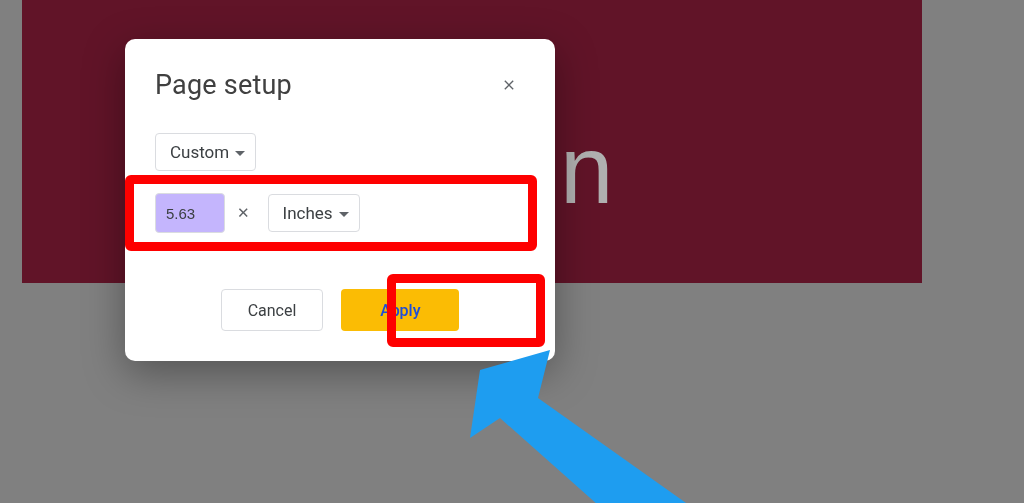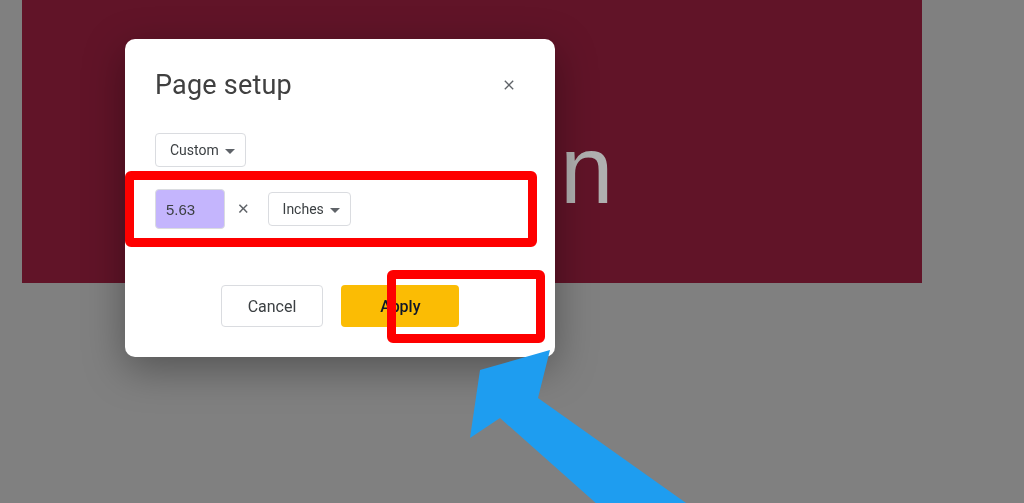--- a/index.html
+++ b/index.html
@@ -72,21 +72,21 @@
     cursor: pointer;
     border-radius: 50%;
   }
   .close-btn svg { width: 16px; height: 16px; }
   .dropdown {
     display: inline-flex;
     align-items: center;
     border: 1px solid #dadce0;
     border-radius: 4px;
     padding: 8px 10px 8px 14px;
-    font-size: 14px;
+    font-size: 17px;
     color: #3c4043;
     background: #fff;
     cursor: pointer;
     gap: 6px;
   }
   .dropdown .caret {
     width: 0; height: 0;
     border-left: 5px solid transparent;
     border-right: 5px solid transparent;
     border-top: 5px solid #5f6368;
@@ -148,21 +148,21 @@
     font-family: inherit;
   }
   .btn-cancel {
     background: #fff;
     border: 1px solid #dadce0;
     color: #3c4043;
   }
   .btn-apply {
     background: #fbbc04;
     border: none;
-    color: #0f172a;
+    color: #1d4ed8;
     font-weight: 500;
     min-width: 118px;
   }
   .red-box-apply {
     position: absolute;
     right: -20px;
     top: -15px;
     width: 158px;
     height: 73px;
     border: 9px solid #fe0000;

